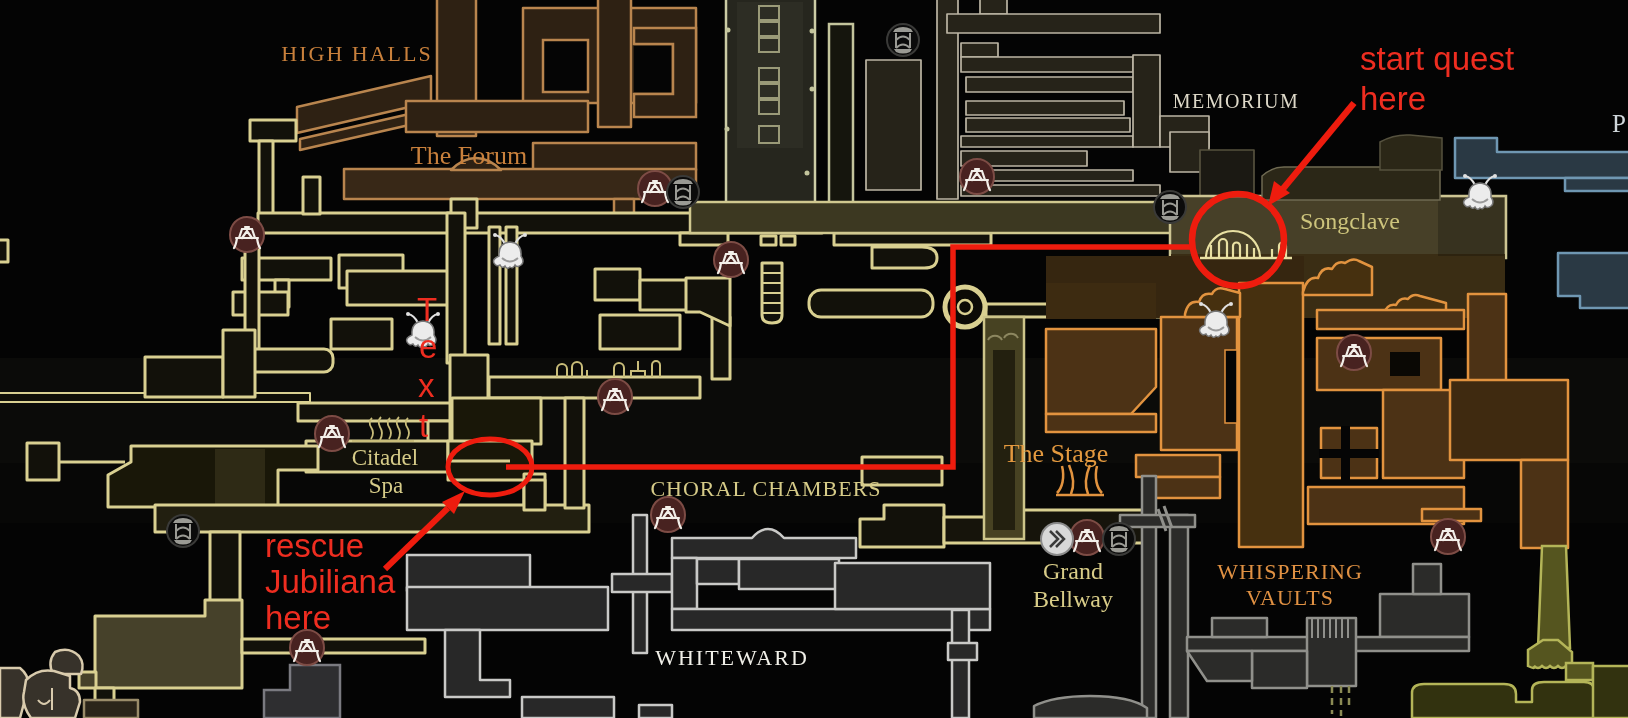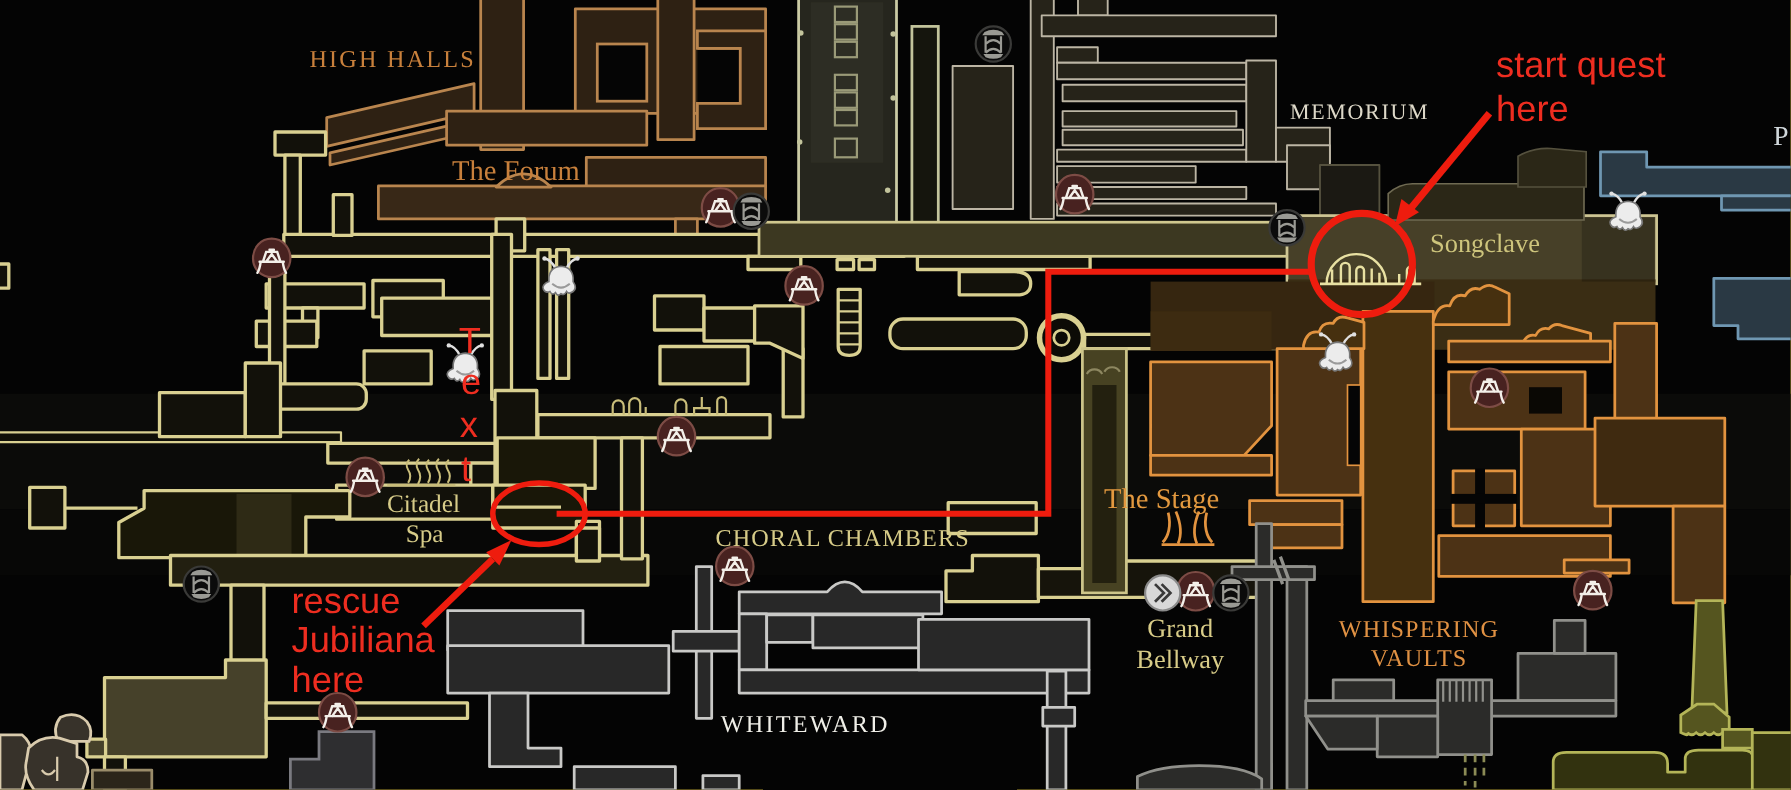--- a/index.html
+++ b/index.html
@@ -1,16 +1,16 @@
 <!DOCTYPE html>
 <html><head>
 <meta charset="utf-8">
 <style>
   html,body{margin:0;padding:0;background:#000;}
-  #map{position:relative;width:1628px;height:718px;overflow:hidden;background:#fde047;}
+  #map{position:relative;width:1628px;height:718px;overflow:hidden;background:#0f766e;}
   svg{position:absolute;top:0;left:0;}
   text{font-family:"Liberation Serif", serif;}
   .red{font-family:"Liberation Sans", sans-serif;fill:#ee2d20;}
 </style>
 </head>
 <body>
 
 <div id="map">
 <svg width="1628" height="718" viewBox="0 0 1628 718">
 

